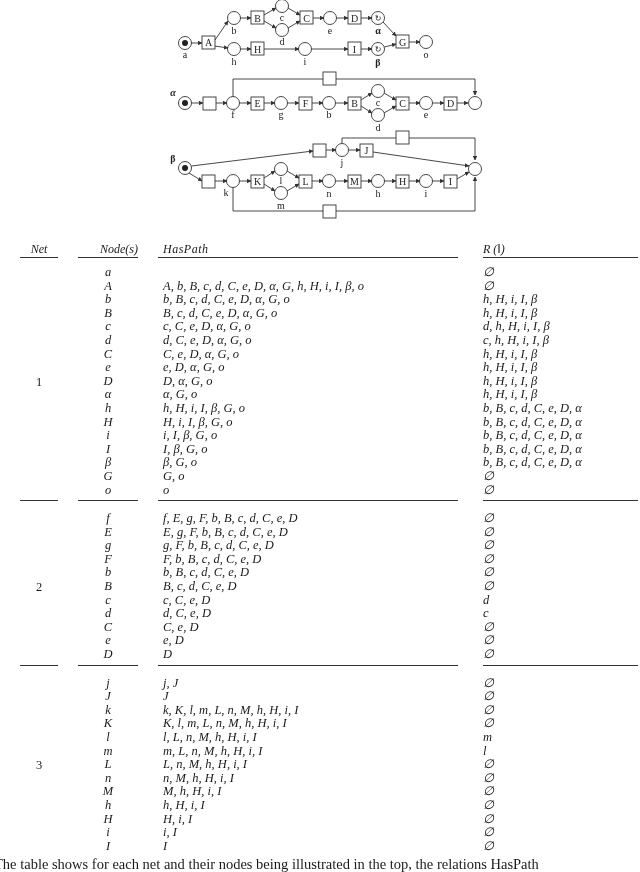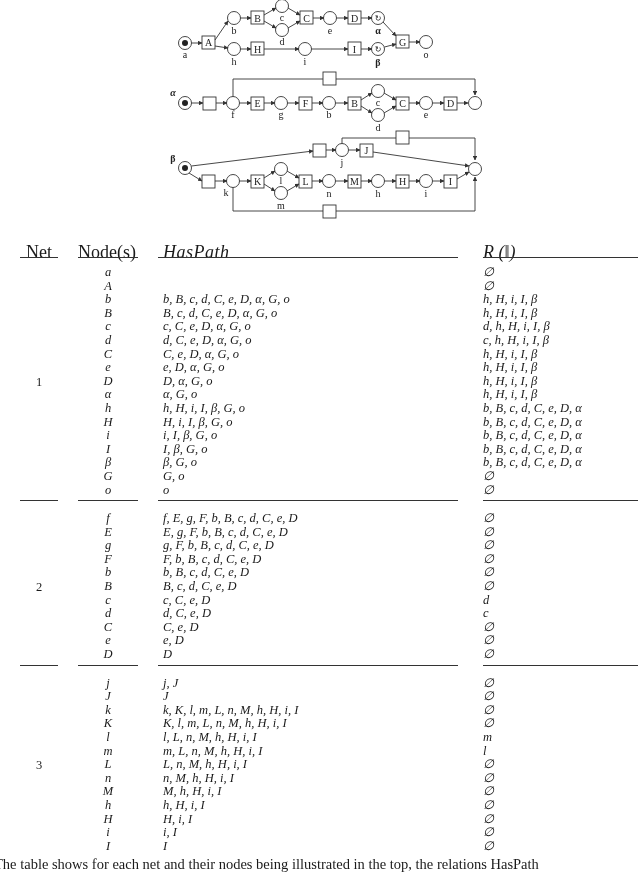--- a/index.html
+++ b/index.html
@@ -1,21 +1,21 @@
 <!DOCTYPE html>
 <html><head>
 <meta charset="utf-8">
 <style>
   html, body { margin: 0; padding: 0; background: #ffffff; }
   body { width: 640px; height: 872px; position: relative; overflow: hidden; font-family: "Liberation Serif", "DejaVu Serif", serif; color: #1a1a1a; }
   .figure { position: absolute; left: 0; top: 0; width: 640px; height: 230px; }
   .figure svg { display: block; }
   .tbl { position: absolute; left: 0; top: 238px; width: 640px; }
   .hdr { position: relative; height: 22px; }
-  .hdr span { position: absolute; top: 4px; font-size: 18px; }
+  .hdr span { position: absolute; top: 4px; font-size: 12px; font-style: italic; }
   .hline { position: absolute; height: 1px; background: #333; }
   .italic { font-style: italic; }
   .row { position: relative; height: 13.6px; font-size: 12.5px; line-height: 13.6px; }
   .row .node { position: absolute; left: 78px; width: 60px; text-align: center; font-style: italic; }
   .row .path { position: absolute; left: 163px; font-style: italic; white-space: nowrap; }
   .row .rel { position: absolute; left: 483px; font-style: italic; white-space: nowrap; }
   .netnum { position: absolute; left: 20px; width: 38px; text-align: center; font-size: 12.5px; }
   .group { position: relative; }
   .caption { position: absolute; left: -6px; top: 856px; font-size: 14.5px; white-space: nowrap; }
 </style>
@@ -200,38 +200,39 @@
         <text x="450.5" y="185" text-anchor="middle" fill="#222" stroke="none">I</text>
     <line x1="457" y1="179" x2="469" y2="172" marker-end="url(#ar)"></line>
     <circle cx="475" cy="169" r="6.5"></circle>
   </g>
 </svg>
 </div>
 
 <div class="tbl">
   <div class="hdr">
     <span style="left:20px;width:38px;text-align:center;">Net</span>
-    <span style="left:78px;width:60px;text-align:left;">Node(s)</span>
+    <span style="left:78px;width:60px;text-align:right;">Node(s)</span>
     <span class="italic" style="left:163px;letter-spacing:0.5px;">HasPath</span>
     <span class="italic" style="left:483px;">R (‖)</span>
   </div>
   <div class="hline" style="left:20px;width:38px;top:19px;"></div>
   <div class="hline" style="left:78px;width:60px;top:19px;"></div>
   <div class="hline" style="left:158px;width:210px;top:19px;width:210px;"></div>
   <div class="hline" style="left:158px;width:300px;top:19px;"></div>
   <div class="hline" style="left:483px;width:155px;top:19px;"></div>
 
   <div id="groups" style="position:relative;top:6px;">
       <div class="group" style="padding-top: 0px; padding-bottom: 4px;">
         <div class="row">
           <span class="node">a</span>
           <span class="rel">∅</span>
         </div>
         <div class="row">
           <span class="node">A</span>
+          <span class="path">A, b, B, c, d, C, e, D, α, G, h, H, i, I, β, o</span>
           <span class="rel">∅</span>
         </div>
         <div class="row">
           <span class="node">b</span>
           <span class="path">b, B, c, d, C, e, D, α, G, o</span>
           <span class="rel">h, H, i, I, β</span>
         </div>
         <div class="row">
           <span class="node">B</span>
           <span class="path">B, c, d, C, e, D, α, G, o</span>

